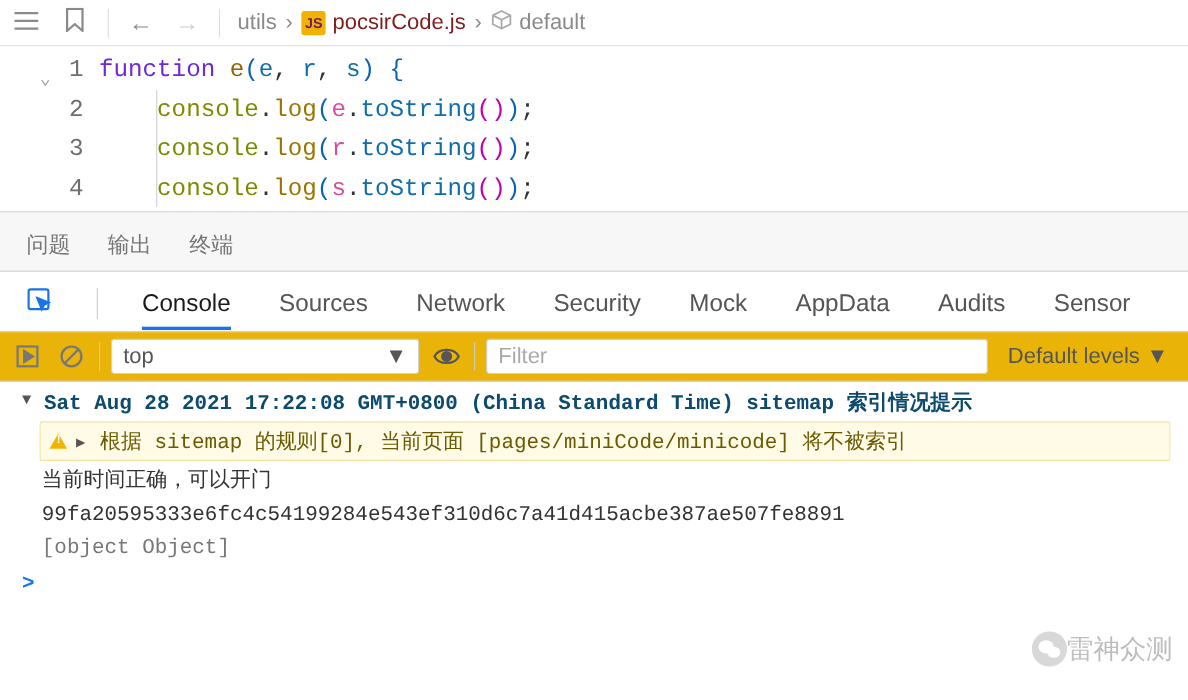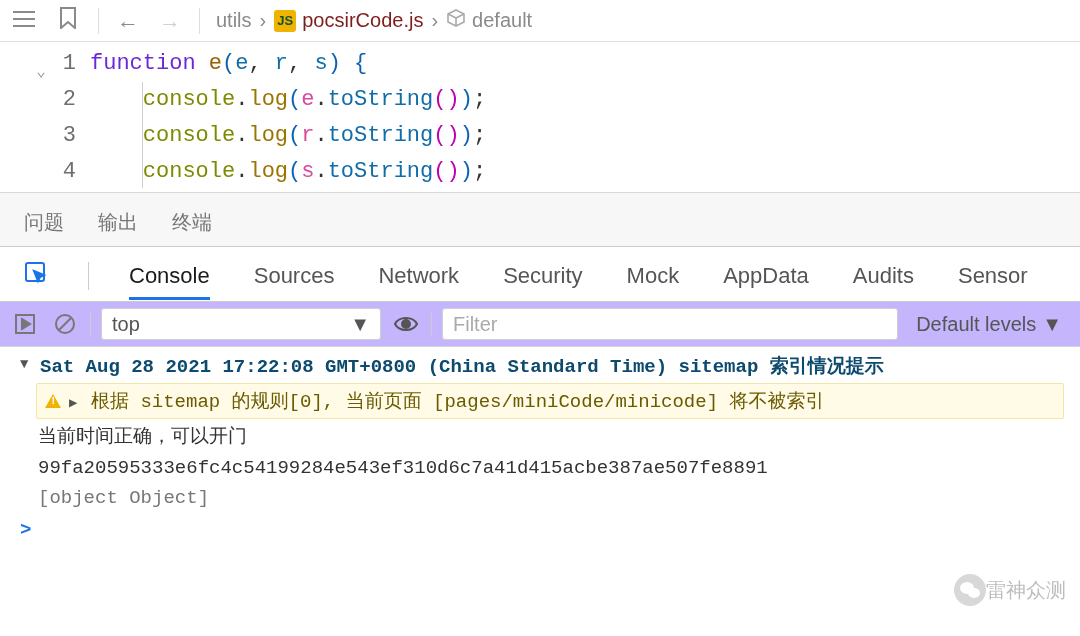--- a/index.html
+++ b/index.html
@@ -17,21 +17,21 @@
     color: #8a8a8a; font-size: 22px;
   }
   .top-toolbar .icon { width: 28px; text-align: center; cursor: pointer; }
   .top-toolbar .sep { width: 1px; height: 26px; background: #ddd; }
   .top-toolbar .arrow { width: 26px; text-align: center; font-size: 22px; }
   .top-toolbar .disabled { color: #d0d0d0; }
   .breadcrumb { display: flex; align-items: center; gap: 8px; font-size: 20px; color: #8a8a8a; }
   .breadcrumb .crumb { display: flex; align-items: center; gap: 6px; }
   .js-badge {
     display: inline-flex; align-items: center; justify-content: center;
-    width: 22px; height: 22px; background: #f0b400; color: #14532d;
+    width: 22px; height: 22px; background: #f0b400; color: #701a75;
     font-size: 13px; font-weight: 700; border-radius: 3px;
   }
   .cube-icon svg { stroke: #999; }
   .crumb-dark { color: #7f1d1d; }
 
   
   .editor { display: flex; height: 150px; }
   .gutter {
     width: 90px; padding-top: 4px; text-align: right;
     color: #6e6e6e; font-size: 22px; line-height: 36px;
@@ -82,21 +82,21 @@
   .dt-tabs .dtab.active::after {
     content: ""; position: absolute; left: 0; right: 0; bottom: -11px;
     height: 3px; background: #1a73e8;
   }
   .dt-tabs .vsep { width: 1px; height: 28px; background: #ccc; }
 
   
   .ctool {
     display: flex; align-items: center; gap: 10px; padding: 6px 10px;
     border-bottom: 1px solid #d5d5d5; font-size: 20px; color: #555;
-    background: #c4b5fd;
+    background: #eab308;
   }
   .ctool .btn { width: 30px; height: 30px; display: flex; align-items: center; justify-content: center; cursor: pointer; }
   .ctool .vsep { width: 1px; height: 26px; background: #ccc; }
   .ctool .ctx {
     width: 280px; height: 32px; border: 1px solid #cfcfcf; border-radius: 3px;
     display: flex; align-items: center; justify-content: space-between;
     padding: 0 10px; background: #fff; color: #555;
   }
   .ctool .filter {
     flex: 1; height: 32px; border: 1px solid #cfcfcf; border-radius: 3px;
@@ -130,21 +130,21 @@
 
   .redact {
     display: inline-flex; align-items: center; gap: 10px; position: relative; top: 2px;
   }
   .redact .blk { background: #808080; height: 14px; display: inline-block; }
 
   
   .watermark {
     position: absolute; right: 14px; bottom: 30px;
     display: flex; align-items: center; color: #bdbdbd;
-    font-size: 20px;
+    font-size: 24px;
   }
   .watermark .wx {
     width: 32px; height: 32px; border-radius: 50%; background: #d8d8d8;
     display: inline-flex; align-items: center; justify-content: center; font-size: 18px; color: #fff;
   }
 </style>
 </head>
 <body>
 
 <div class="top-toolbar">

